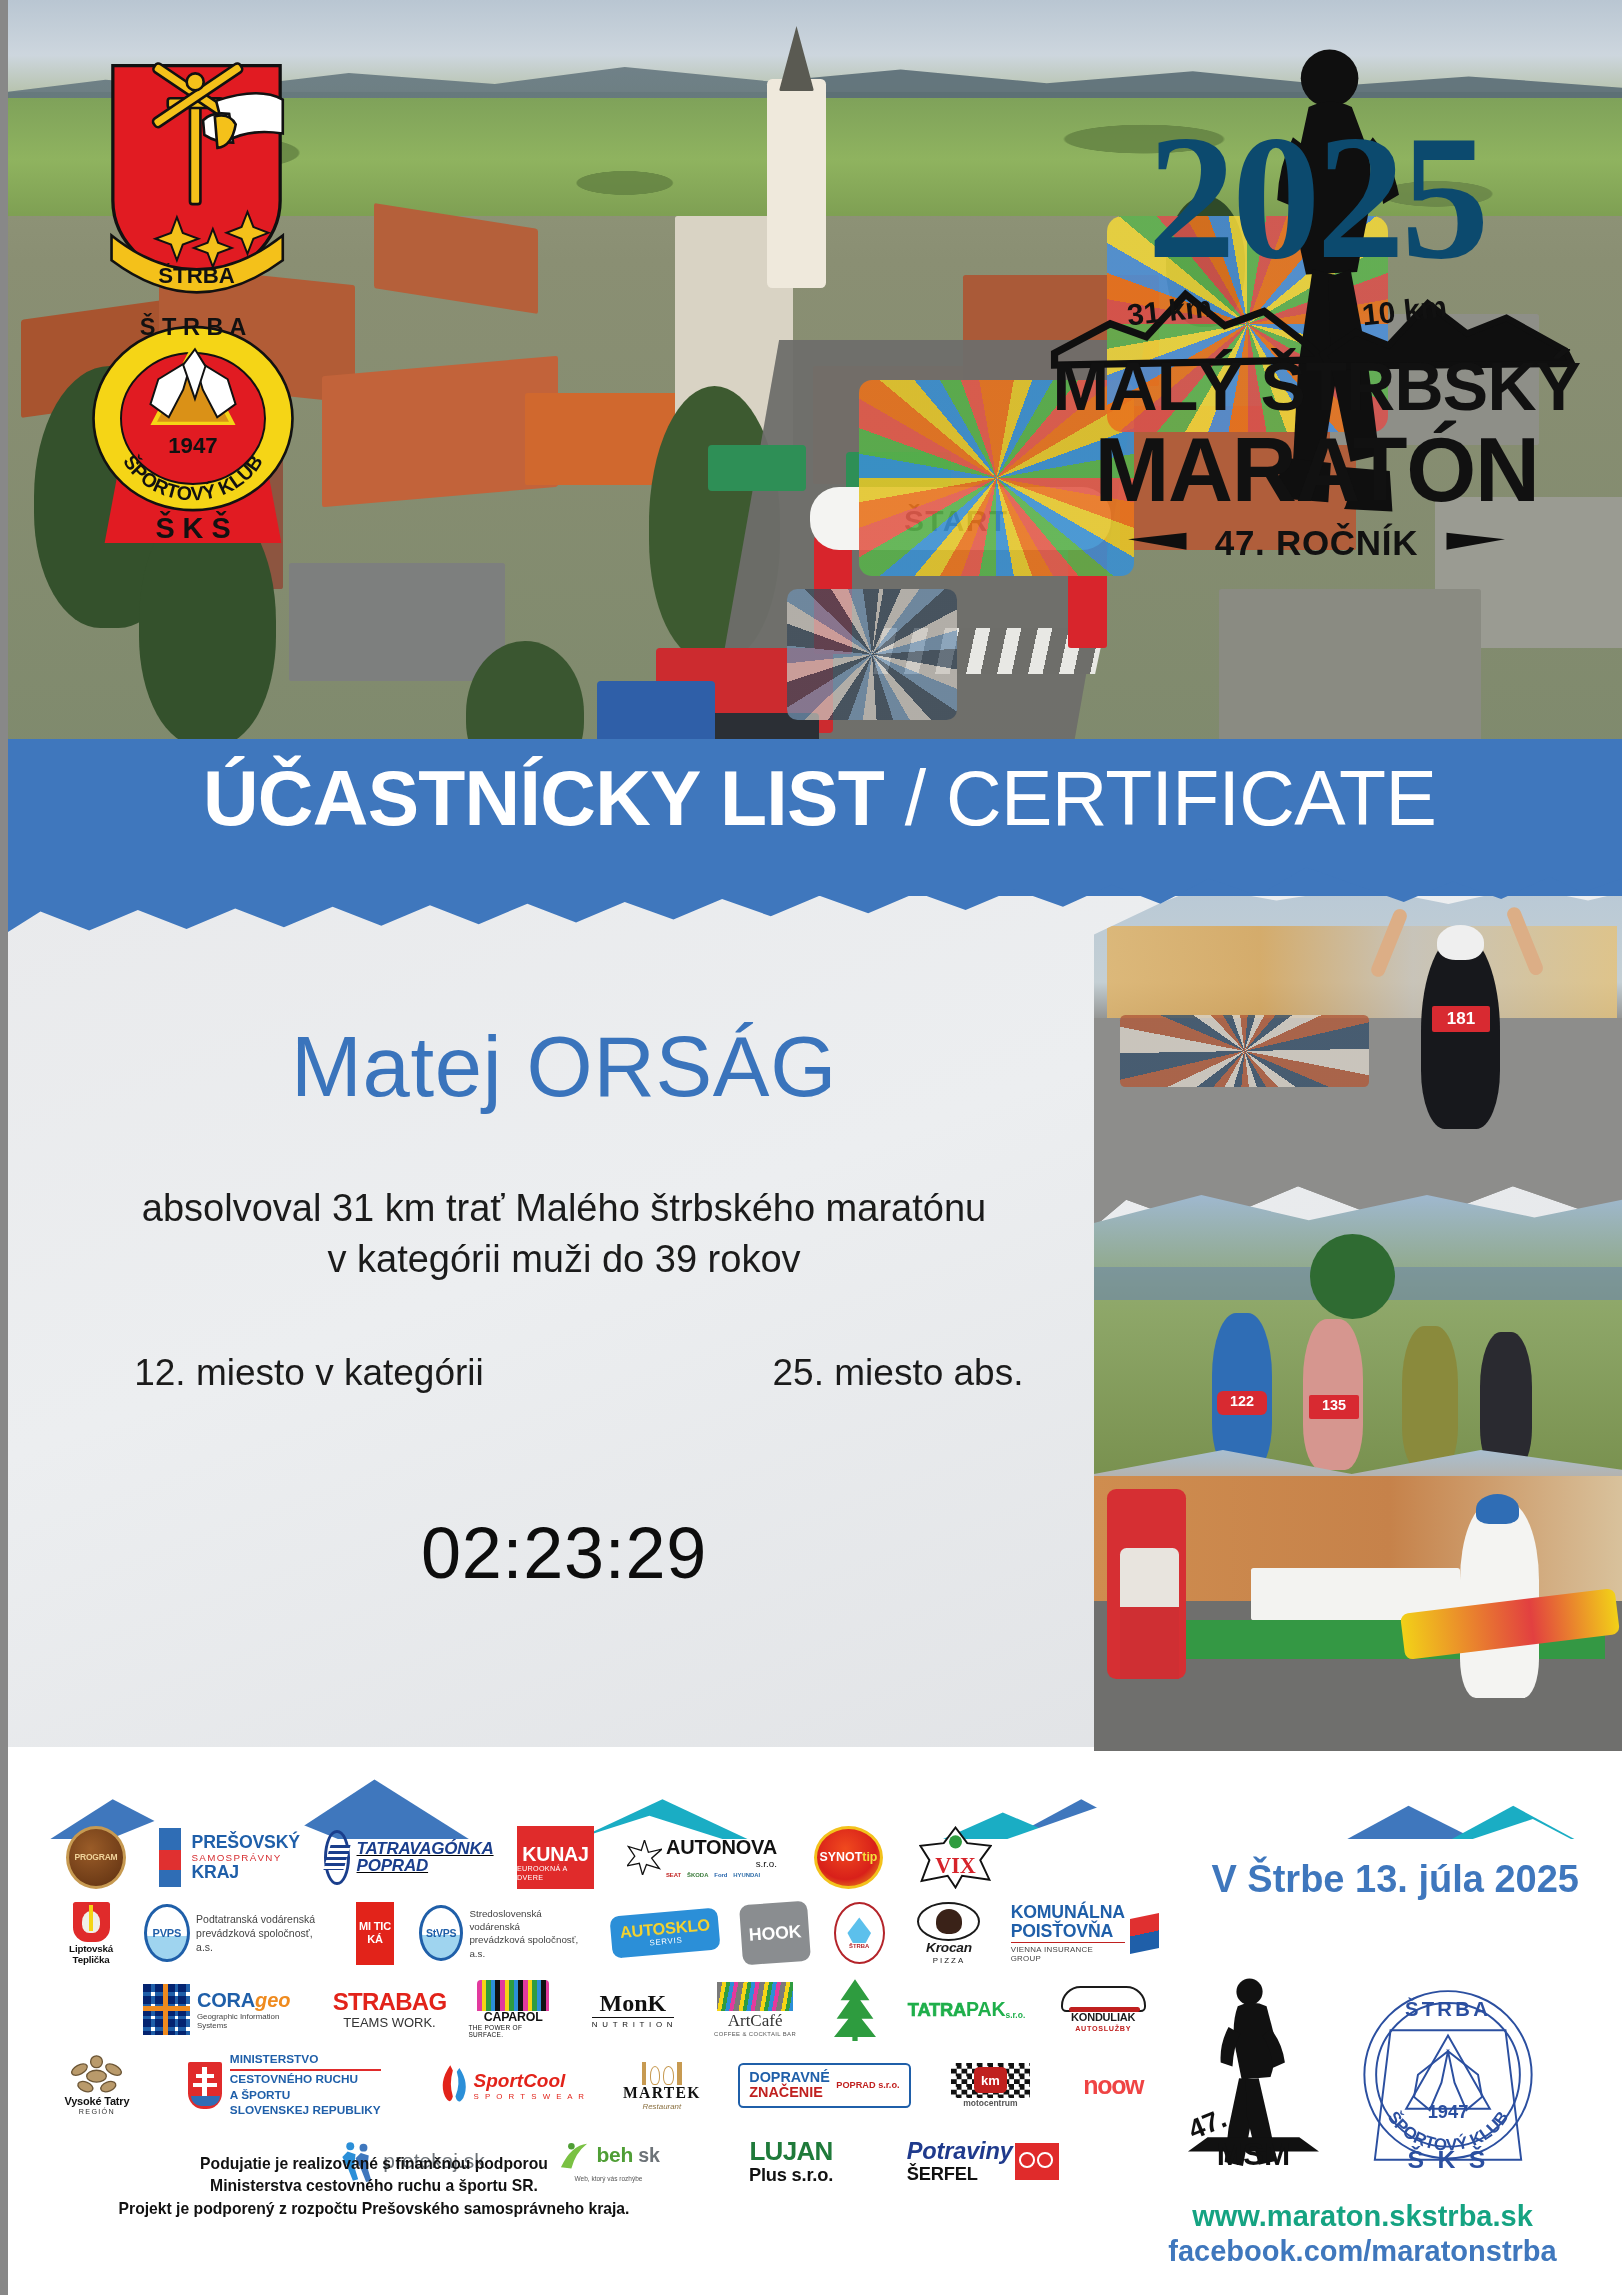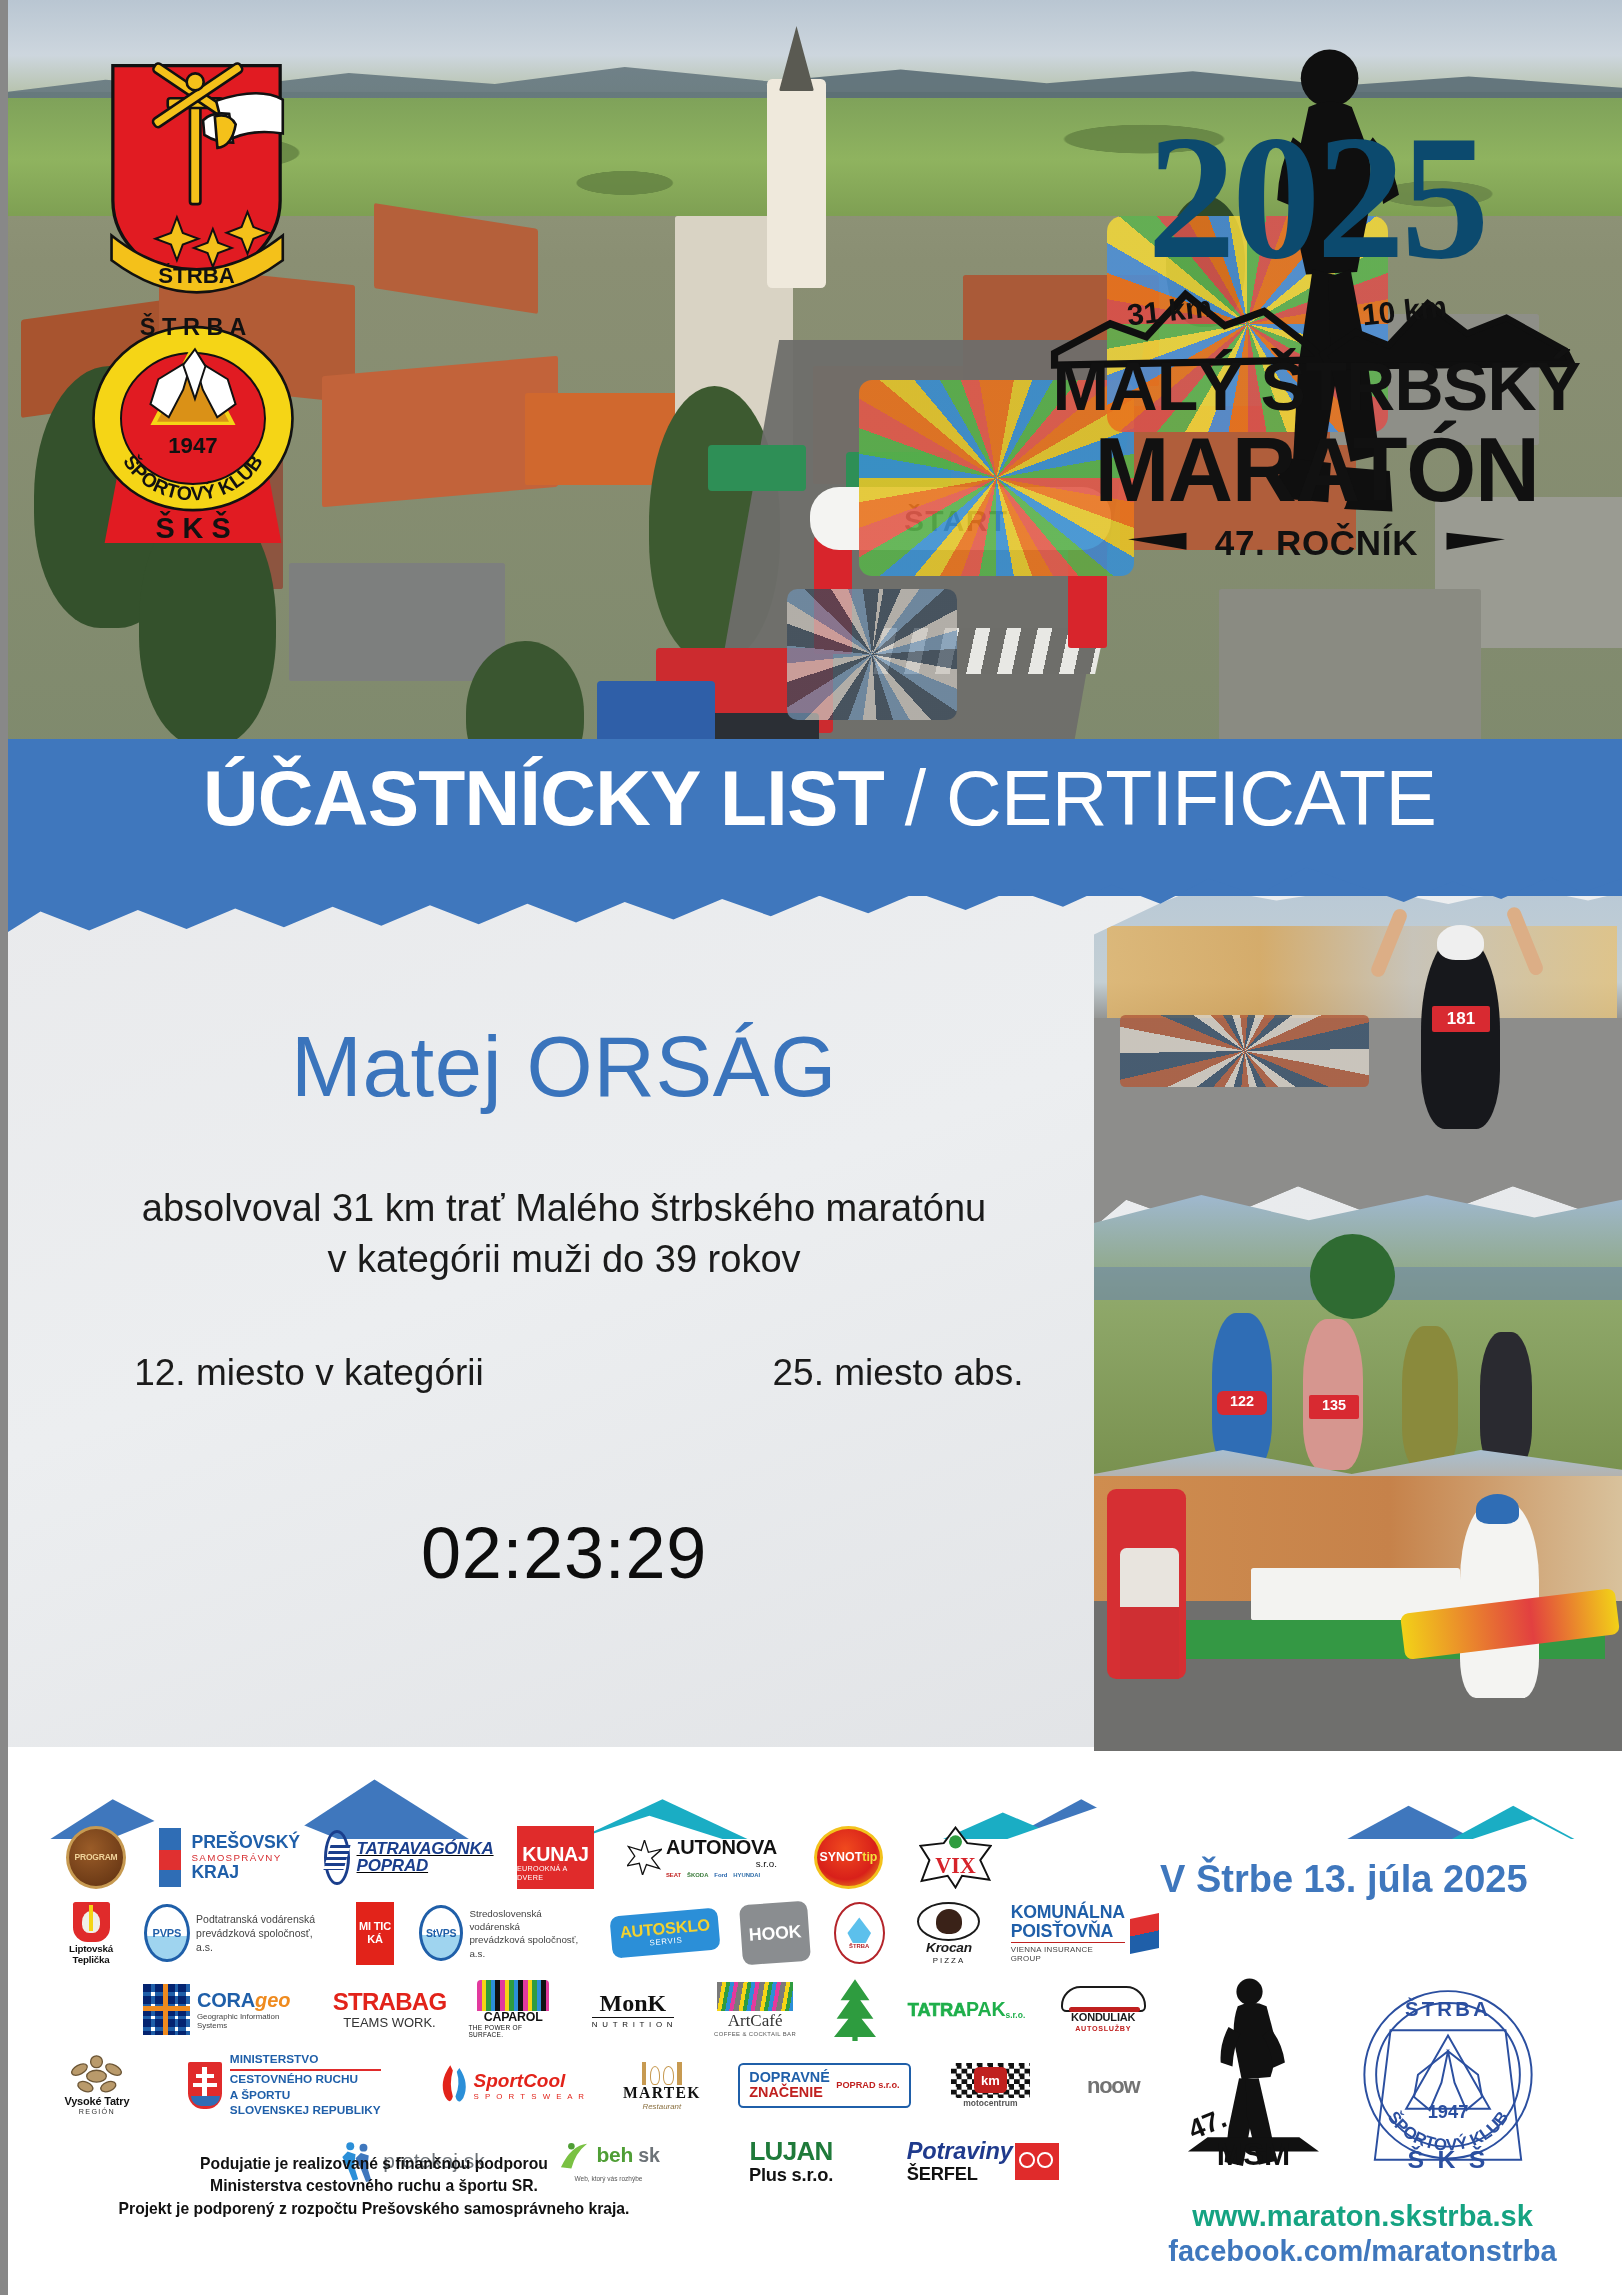--- a/index.html
+++ b/index.html
@@ -200,21 +200,21 @@
   }
   .ltxt{ font-weight:bold; line-height:1.05; letter-spacing:-0.2px; }
 
   .fund-note{
     position:absolute; left:39px; top:2153px; width:654px;
     text-align:center; font-size:15.7px; font-weight:bold; color:#111;
     line-height:1.42; z-index:11;
   }
   .date-line{
     position:absolute; right:52px; top:1858px; width:419px;
-    text-align:left; color:#3f77bd; font-size:38px; font-weight:bold; z-index:11;
+    text-align:right; color:#3f77bd; font-size:38px; font-weight:bold; z-index:11;
   }
   .urls{
     position:absolute; right:46px; top:2199px; width:445px; text-align:center; z-index:11;
   }
   .url1{ color:#15a382; font-size:29px; font-weight:bold; line-height:1.2;}
   .url2{ color:#3f77bd; font-size:29px; font-weight:bold; line-height:1.2;}
   .msm-logo{ position:absolute; right:308px; top:1976px; width:164px; height:190px; z-index:11;}
   .sks-stamp{ position:absolute; right:85px; top:1970px; width:196px; height:203px; z-index:11;}
 </style>
 </head>
@@ -670,21 +670,21 @@
         </div>
         <div class="logo" style="width:118px;flex-direction:column;">
           <div style="width:79px;height:35px;background:repeating-conic-gradient(#111 0 25%,#fff 0 50%) 0 0/10.5px 10.5px;display:flex;align-items:center;justify-content:center;">
             <div style="width:33px;height:26px;background:#c0201f;border-radius:5.2px;display:flex;align-items:center;justify-content:center;">
               <span class="ltxt" style="color:#fff;font-size:13px;">km</span>
             </div>
           </div>
           <div style="font-size:8.5px;color:#555;font-weight:bold;">motocentrum</div>
         </div>
         <div class="logo" style="width:98px;">
-          <span class="ltxt" style="font-size:22px;color:#737373;letter-spacing:-1.3px;">noow</span>
+          <span class="ltxt" style="font-size:25px;color:#ef4444;letter-spacing:-1.3px;">noow</span>
         </div>
       </div>
 
       <div class="srow" style="padding-left:281px;">
         <div class="logo" style="width:170px;gap:5.2px;">
           <svg width="37" height="41" viewBox="0 0 56 62">
             <g fill="#2b8fd8">
                 <circle cx="14" cy="8" r="6"></circle>
                 <path d="M10 16 l12 4 -2 18 6 20 -8 2 -8 -20 -8 -16Z"></path>
               </g>

